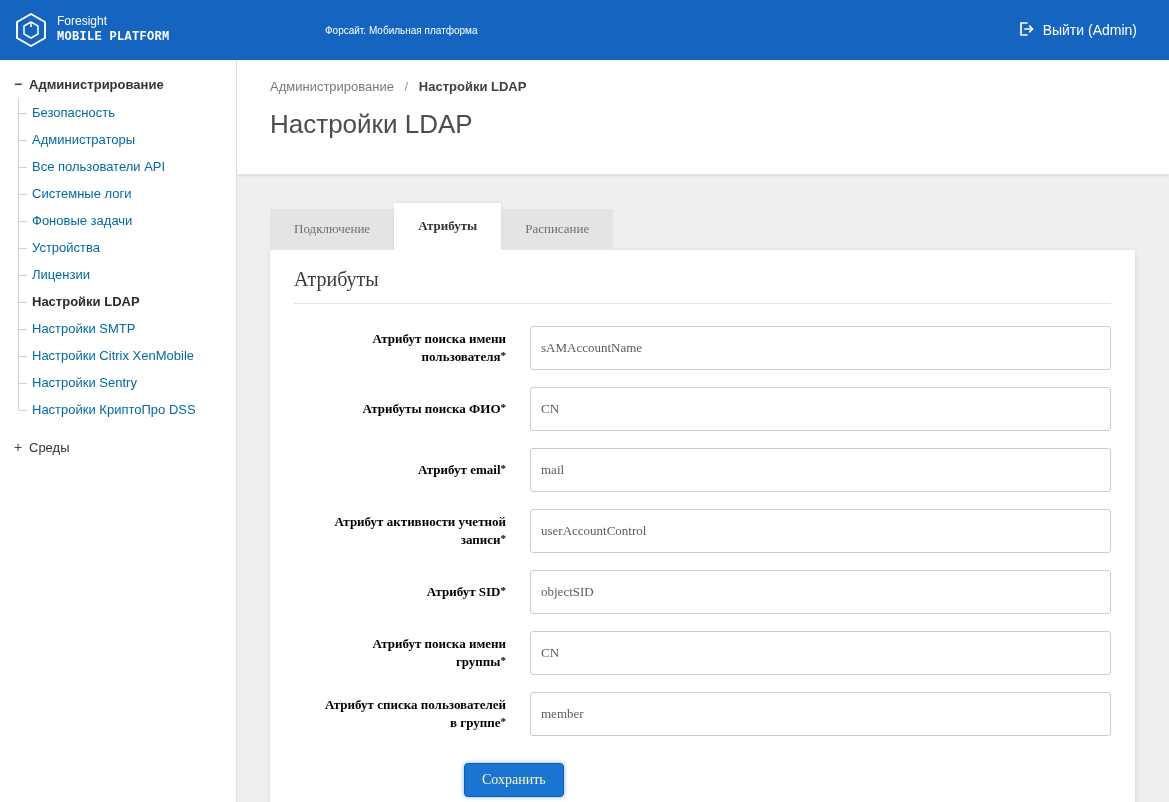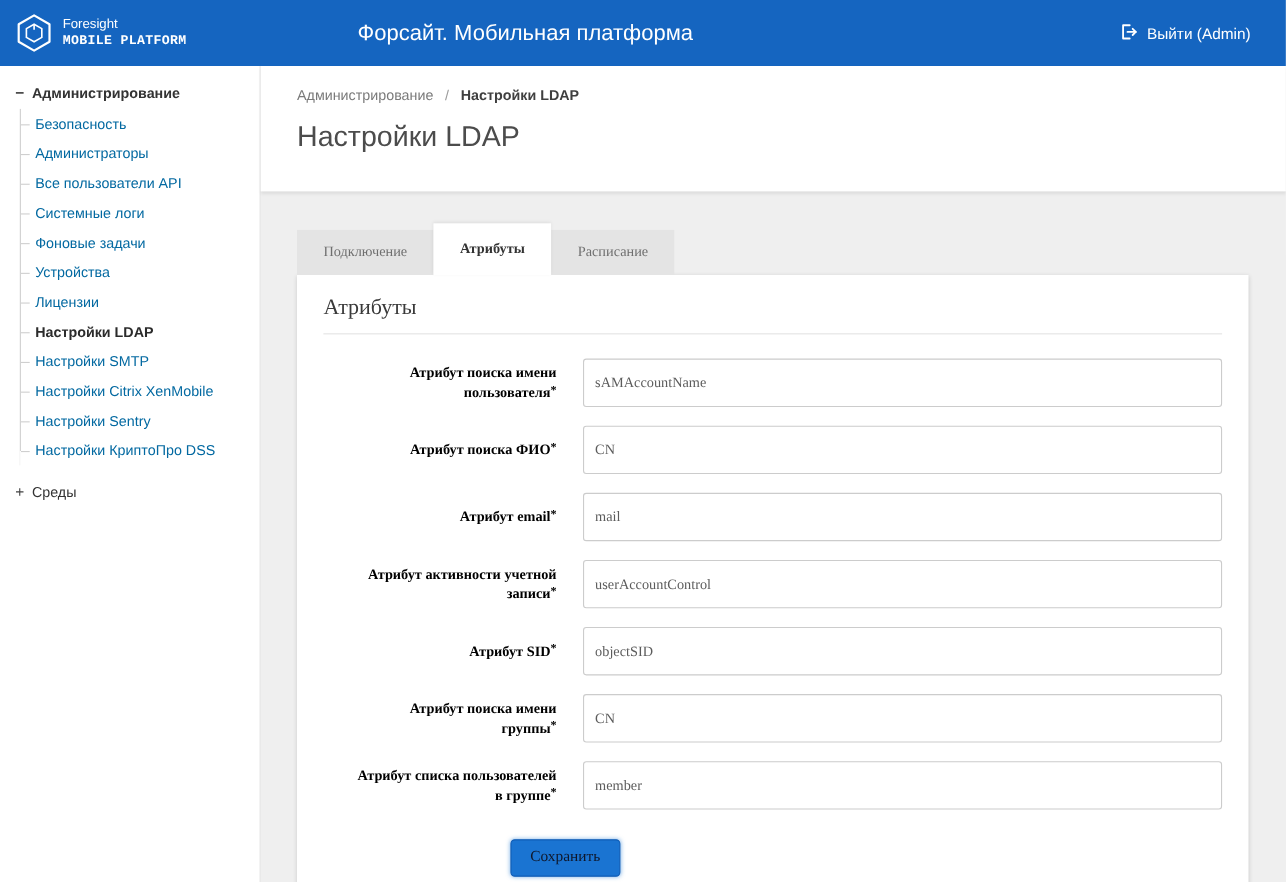--- a/index.html
+++ b/index.html
@@ -13,21 +13,21 @@
   
   .topbar {
     height:60px; background:#1565c0; color:#fff;
     display:flex; align-items:center; position:relative;
   }
   .logo { display:flex; align-items:center; gap:9px; padding-left:14px; }
   .logo svg { display:block; }
   .logo-text { display:flex; flex-direction:column; line-height:1.3; }
   .logo-line1 { font-size:12px; font-weight:400; }
   .logo-line2 { font-size:12px; font-weight:bold; letter-spacing:.3px;font-family:Liberation Mono, monospace; }
-  .topbar-title { position:absolute; left:325px; font-size:20px; }
+  .topbar-title { position:absolute; left:325px; font-size:10px; }
   .logout {
     margin-left:auto; display:flex; align-items:center; gap:8px;
     padding-right:32px; font-size:14px; cursor:pointer;
   }
 
   
   .layout { display:flex; height:742px; }
 
   
   .sidebar {
@@ -103,21 +103,21 @@
   }
   .req { font-size:11px; vertical-align:top; }
   .frow input {
     flex:1; margin-left:24px; height:44px;
     border:1px solid #ccc; border-radius:3px; background:#fff;
     padding:0 10px; font-size:13px; color:#5c5c5c;
     font-family:inherit; outline:none;
   }
   .save-btn {
     margin:10px 0 0 140px; display:inline-block;
-    background:#1a74d2; color:#0f172a;
+    background:#1a74d2; color:#fef9c3;
     border:1px solid #0f5cb5; border-radius:4px;
     padding:8px 17px; font-size:14px; font-family:inherit; cursor:pointer;
     box-shadow:0 0 4px rgba(26,116,210,0.55);
   }
 </style>
 </head>
 <body>
 
 <div>
 
@@ -200,21 +200,21 @@
           <h2 class="card-title">Атрибуты</h2>
 
           <div class="form">
 
             <div class="frow">
               <label><span>Атрибут поиска имени пользователя</span><span class="req">*</span></label>
               <input type="text" value="sAMAccountName" style="">
             </div>
 
             <div class="frow">
-              <label><span>Атрибут поиска ФИО</span><span class="req">*</span></label>
+              <label><span>Атрибуты поиска ФИО</span><span class="req">*</span></label>
               <input type="text" value="CN" style="">
             </div>
 
             <div class="frow">
               <label><span>Атрибут email</span><span class="req">*</span></label>
               <input type="text" value="mail" style="">
             </div>
 
             <div class="frow">
               <label><span>Атрибут активности учетной записи</span><span class="req">*</span></label>

